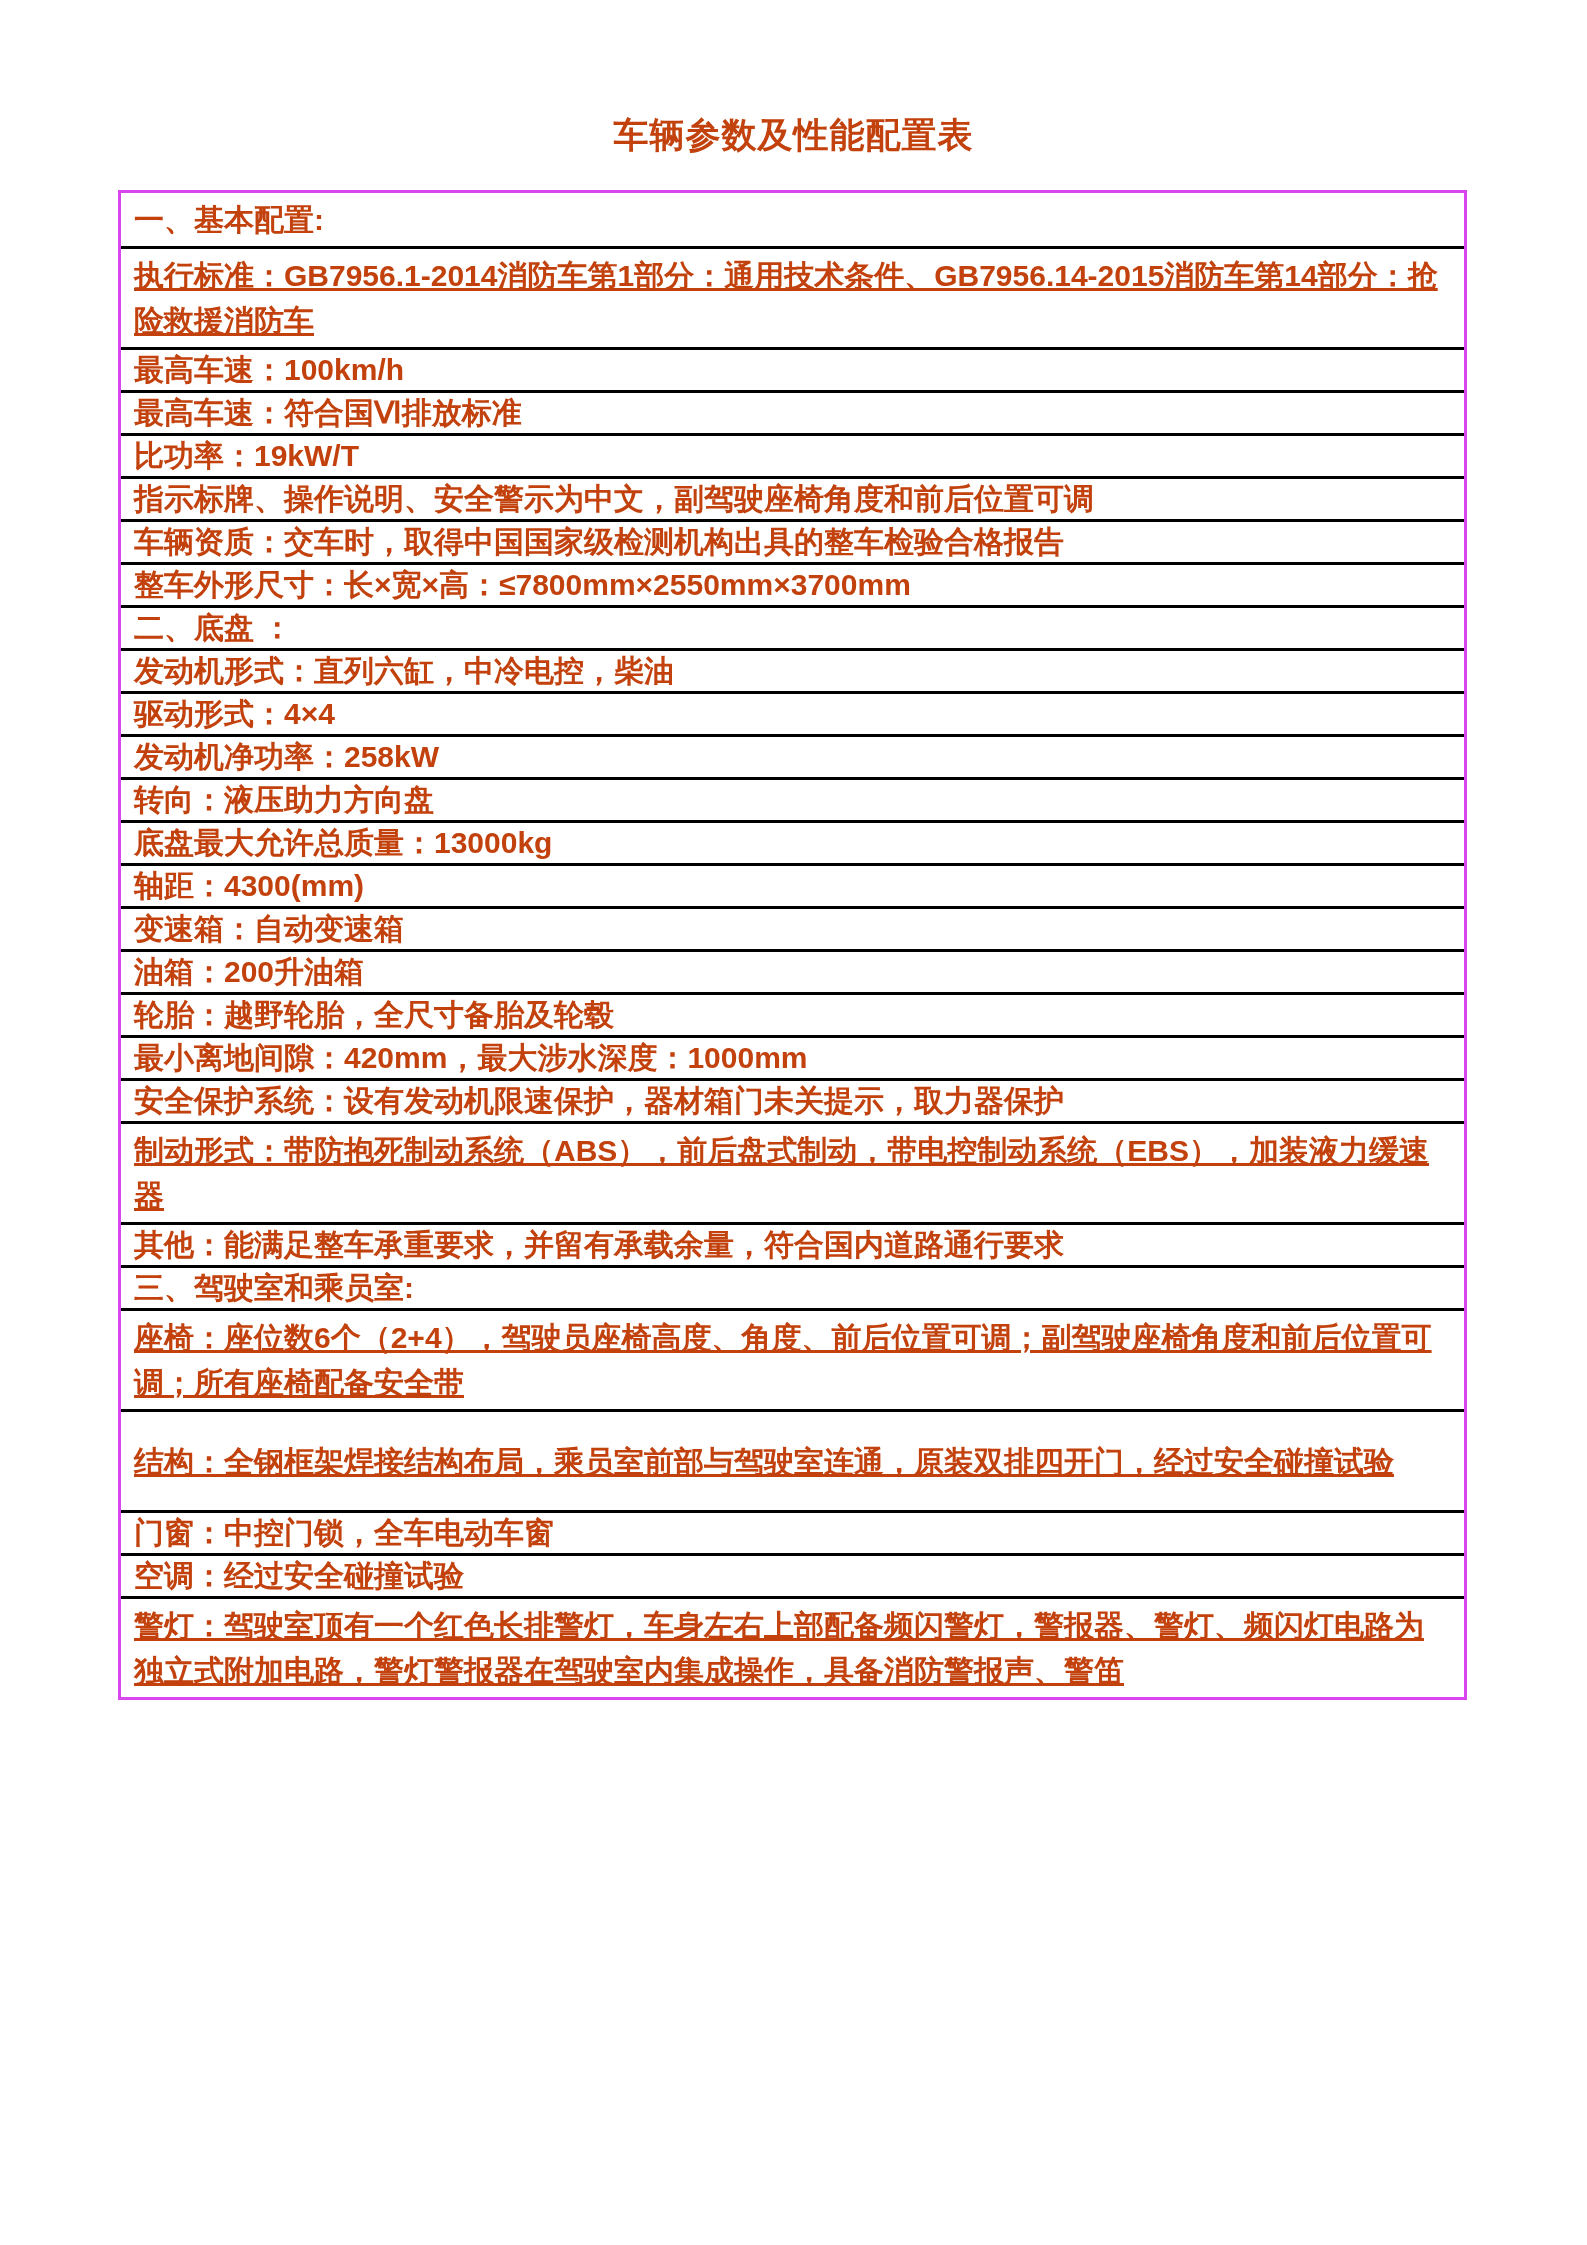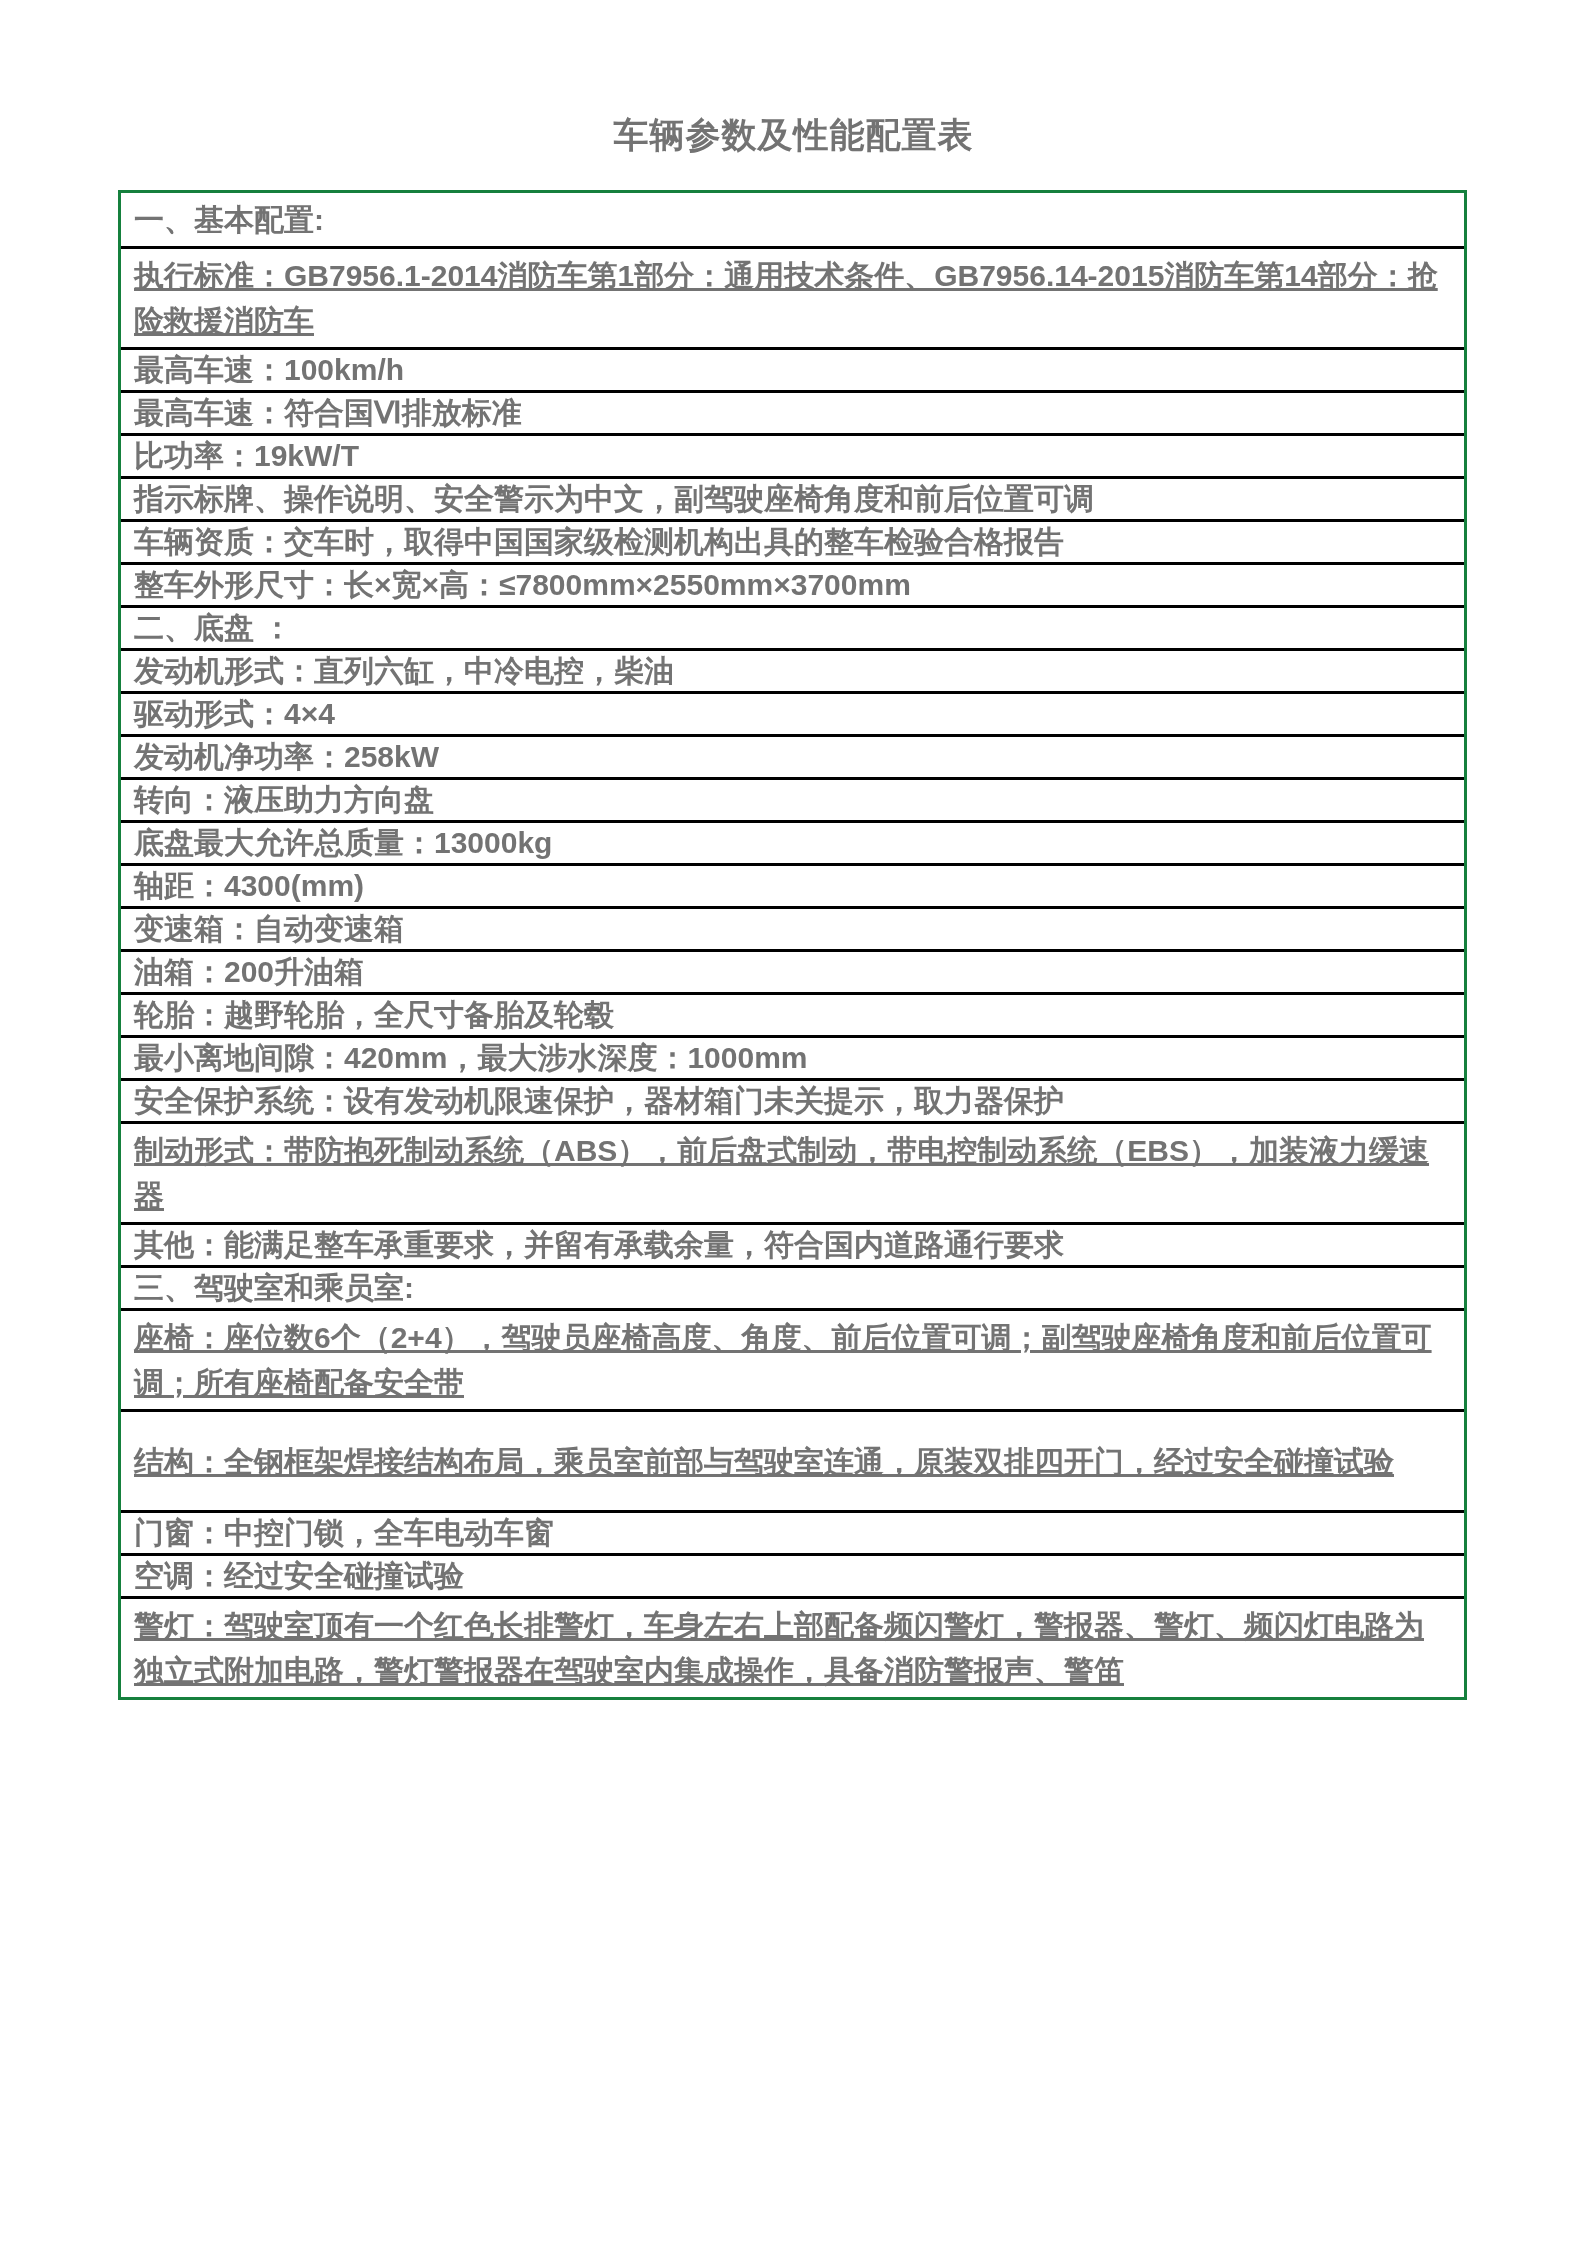--- a/index.html
+++ b/index.html
@@ -6,41 +6,41 @@
     margin: 0;
     padding: 0;
     background: #ffffff;
   }
   .page {
     position: relative;
     width: 1587px;
     height: 2245px;
     background: #ffffff;
     font-family: "Liberation Sans", sans-serif;
-    color: #737373;
+    color: #c2410c;
     overflow: hidden;
   }
   .doc-title {
     position: absolute;
     top: 112px;
     left: 0;
     width: 100%;
     margin: 0;
     text-align: center;
     font-size: 35px;
     font-weight: bold;
     letter-spacing: 1px;
   }
   .spec-table {
     position: absolute;
     top: 190px;
     left: 118px;
     width: 1349px;
     box-sizing: border-box;
-    border: 3px solid #15803d;
+    border: 3px solid #d946ef;
   }
   .row {
     box-sizing: border-box;
     border-top: 3px solid #000000;
     display: flex;
     align-items: center;
     padding: 0 13px;
     height: 43px;
     font-size: 30px;
     font-weight: bold;

